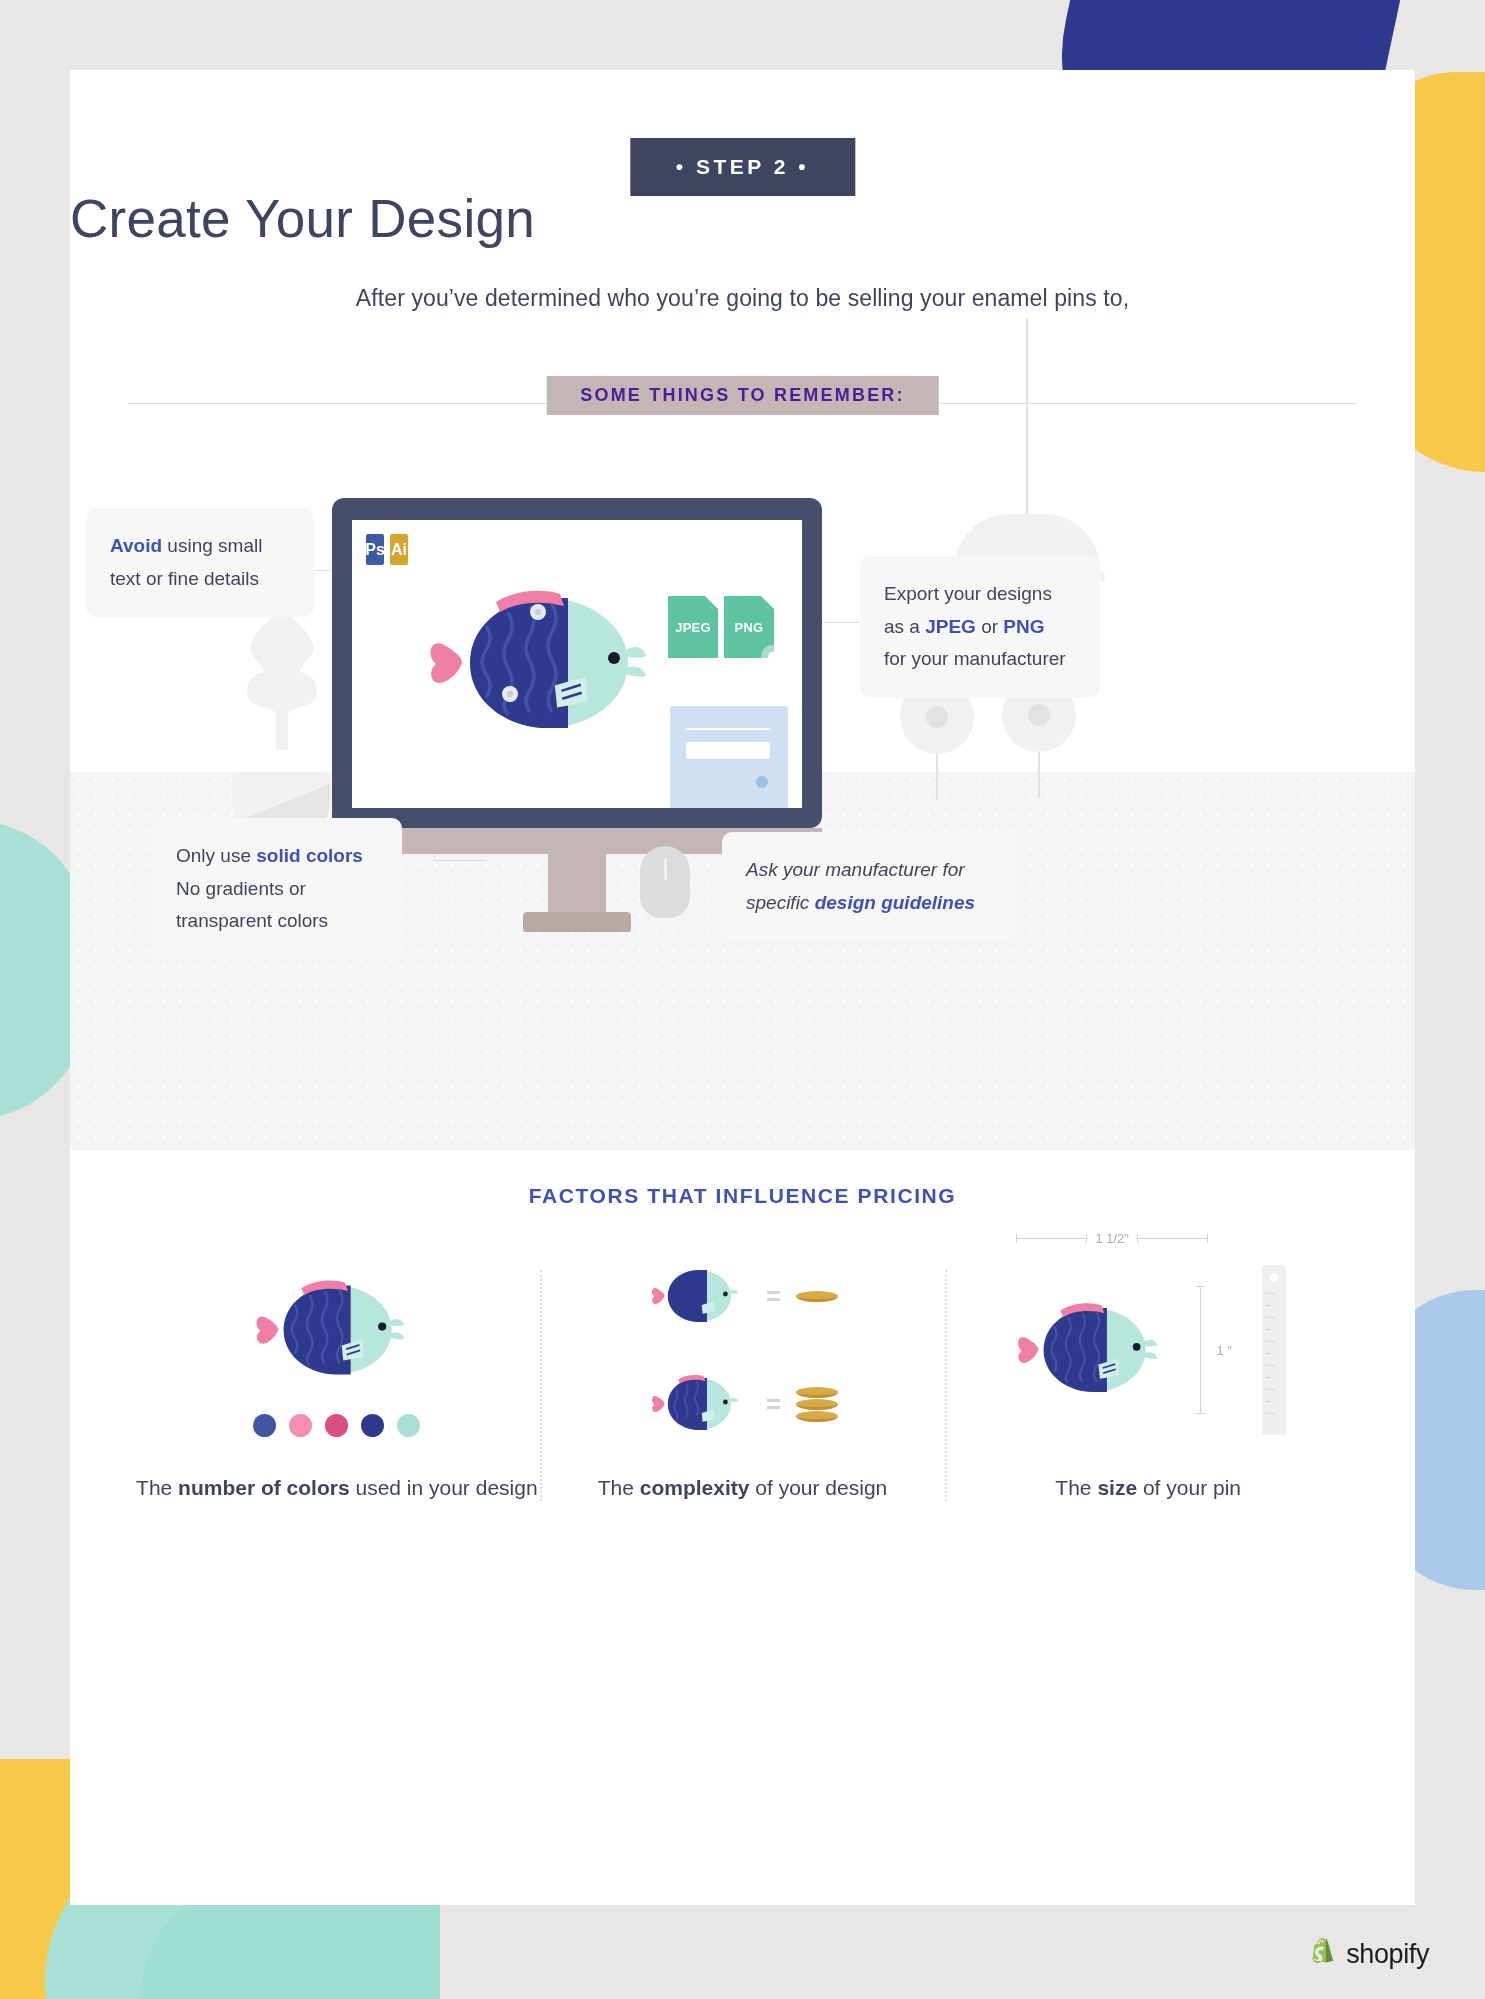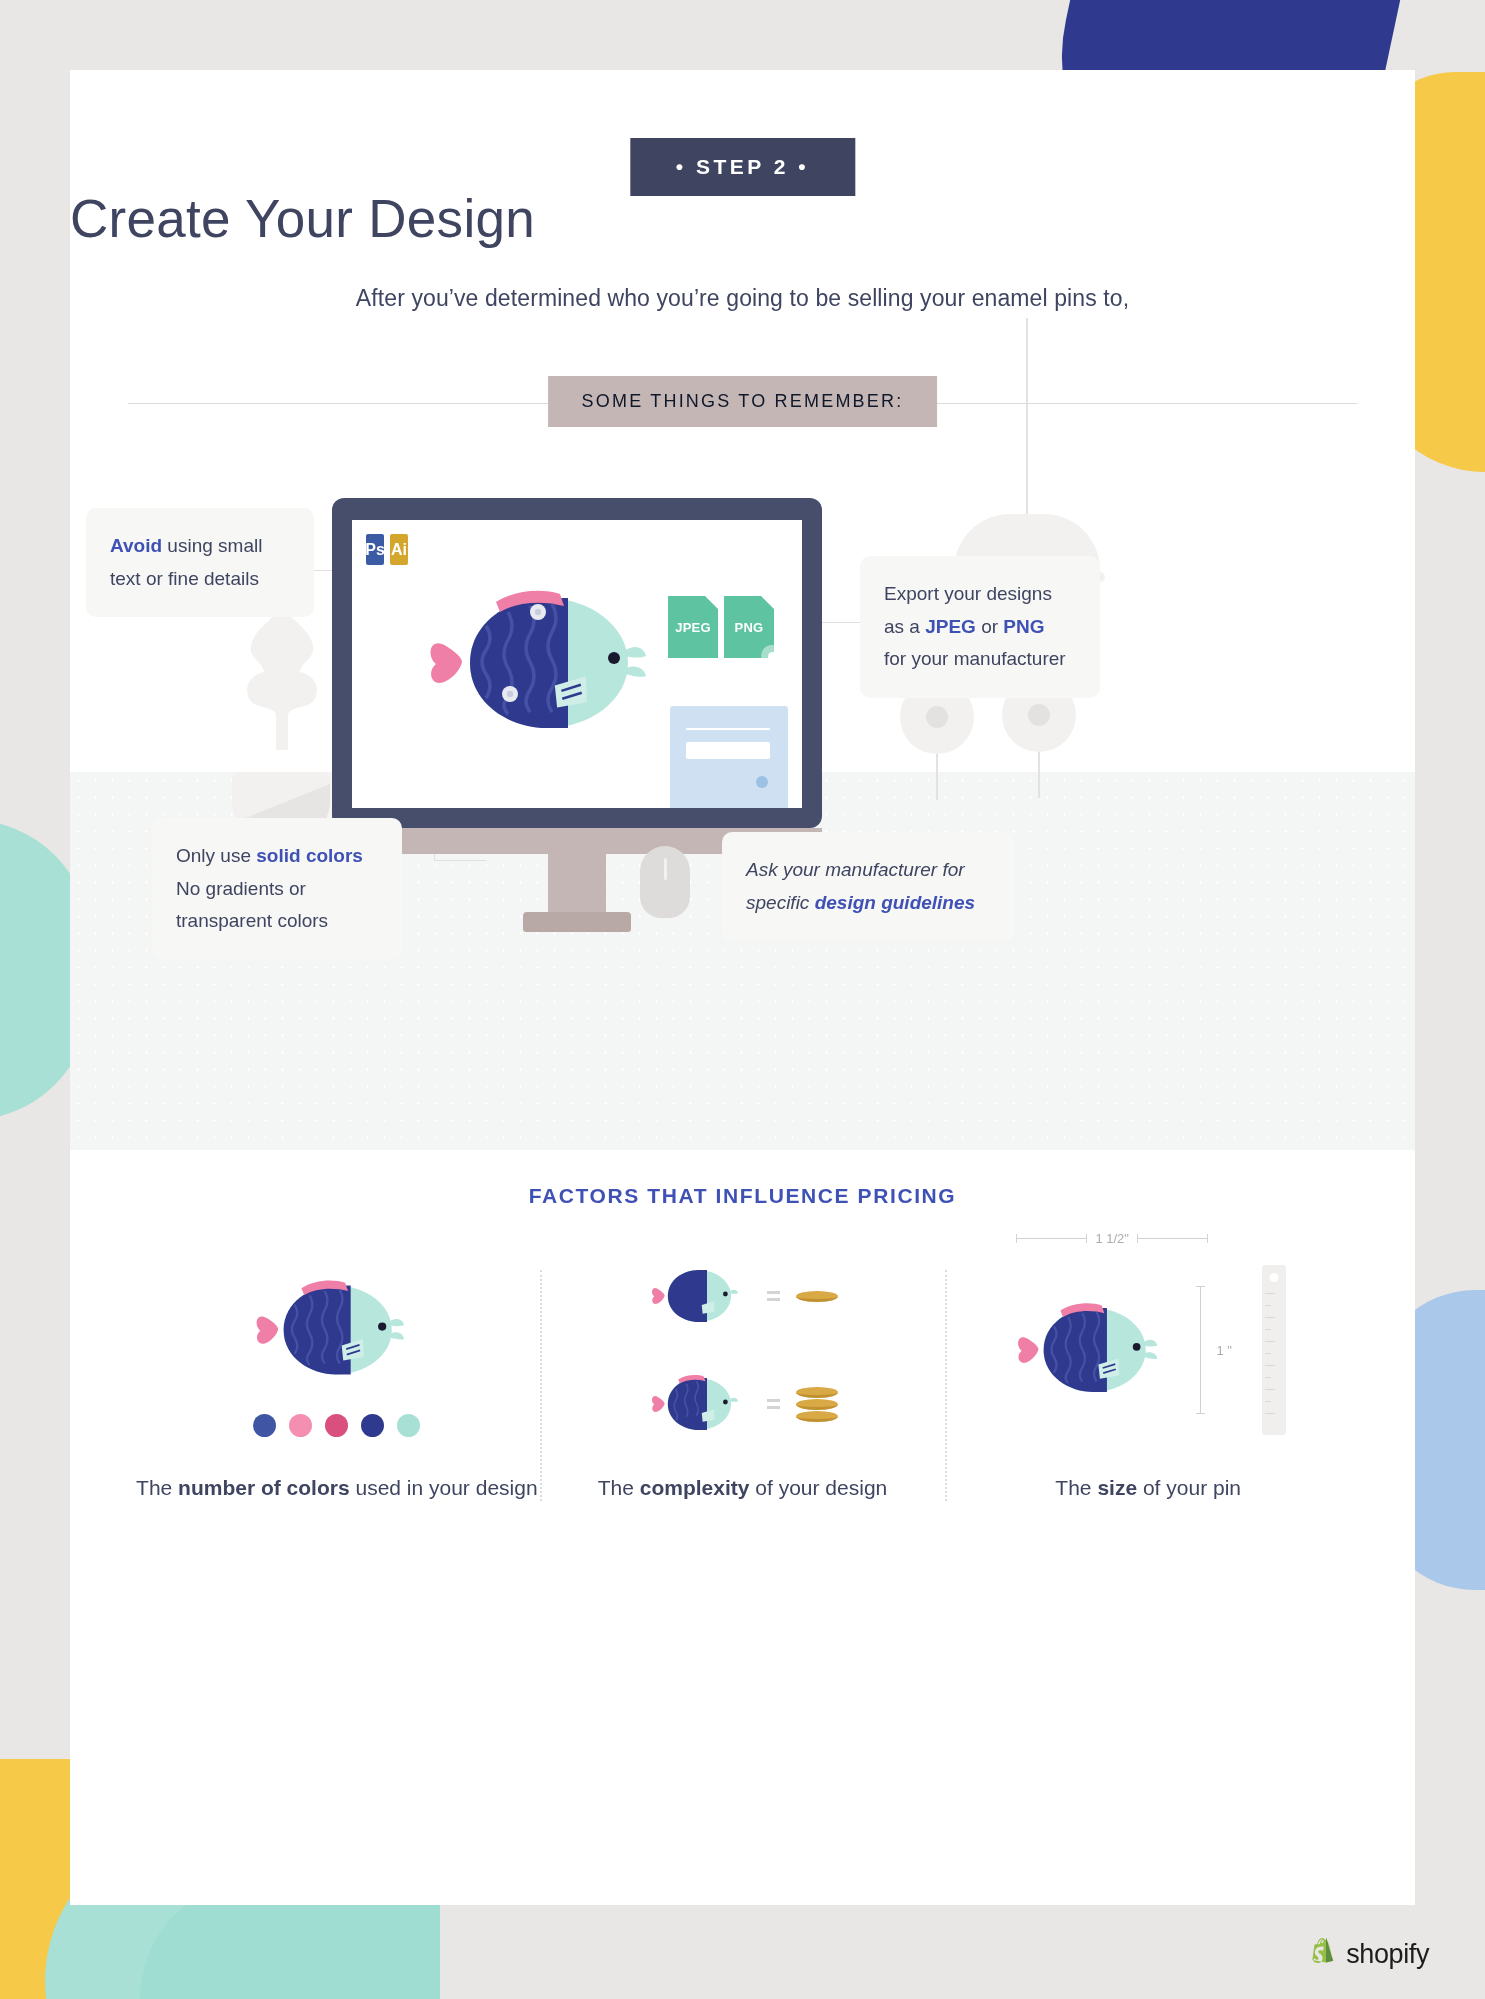--- a/index.html
+++ b/index.html
@@ -108,25 +108,25 @@
   .remember-rule {
     position: absolute;
     top: 27px; left: 58px; right: 58px;
     height: 1px; background: #dddbd9;
   }
   .remember-label {
     position: absolute;
     left: 50%; transform: translateX(-50%);
     top: 0;
     background: #c4b6b4;
-    color: #0f172a;
+    color: #4c1d95;
     font-size: 18px;
-    font-weight: normal;
+    font-weight: bold;
     letter-spacing: 2.2px;
-    padding: 15px 34px;
+    padding: 9px 34px;
   }
 
   
   .scene {
     position: relative;
     height: 700px;
     margin-top: 20px;
   }
   .dotted-band {
     position: absolute;

